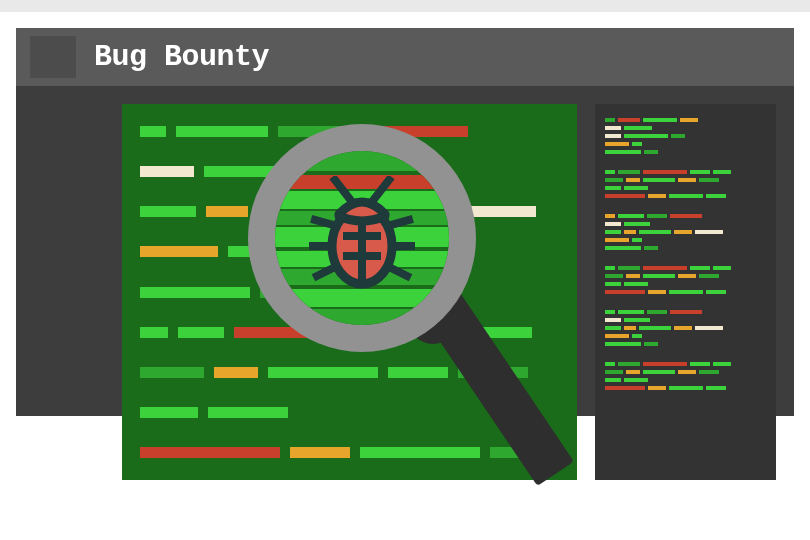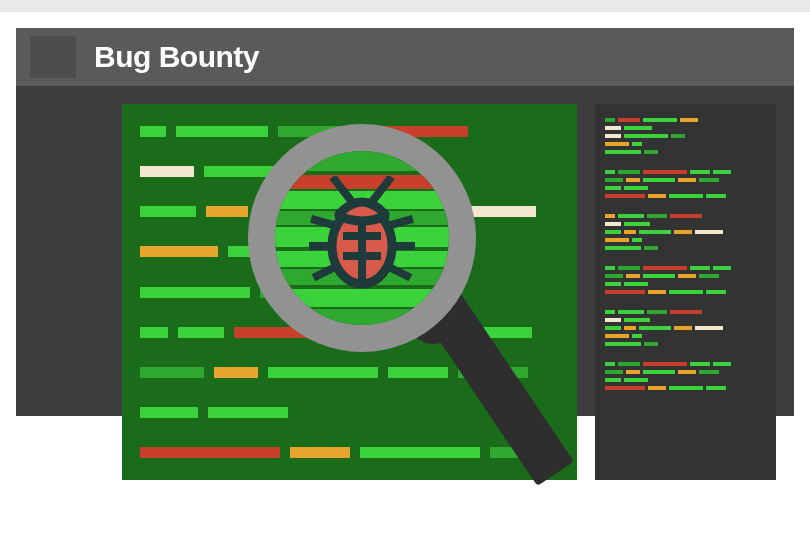--- a/index.html
+++ b/index.html
@@ -16,20 +16,21 @@
     height: 12px;
     background: #e9e9e9;
   }
   .window {
     position: absolute;
     left: 16px;
     top: 28px;
     width: 778px;
     height: 388px;
     background: #3d3d3d;
+    font-family: Liberation Mono, monospace;
   }
   .titlebar {
     height: 58px;
     background: #5a5a5a;
     display: flex;
     align-items: center;
     padding-left: 14px;
     gap: 18px;
   }
   .title-square {

